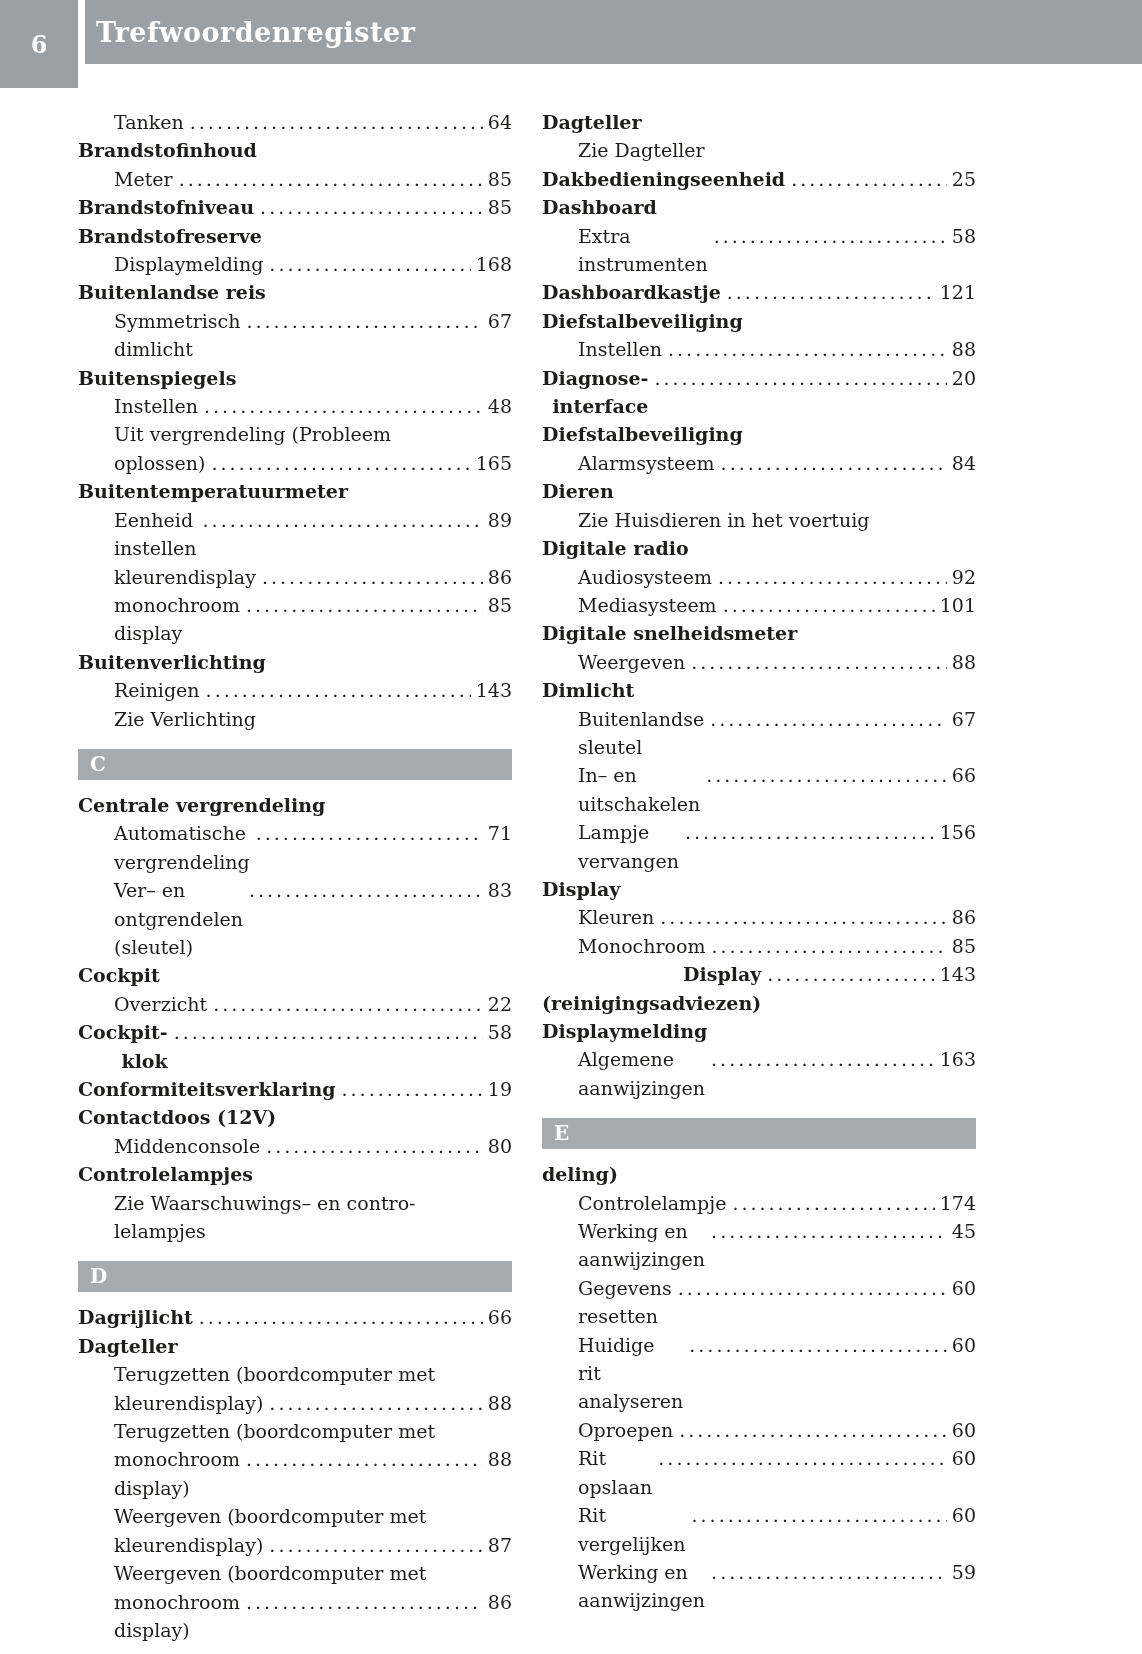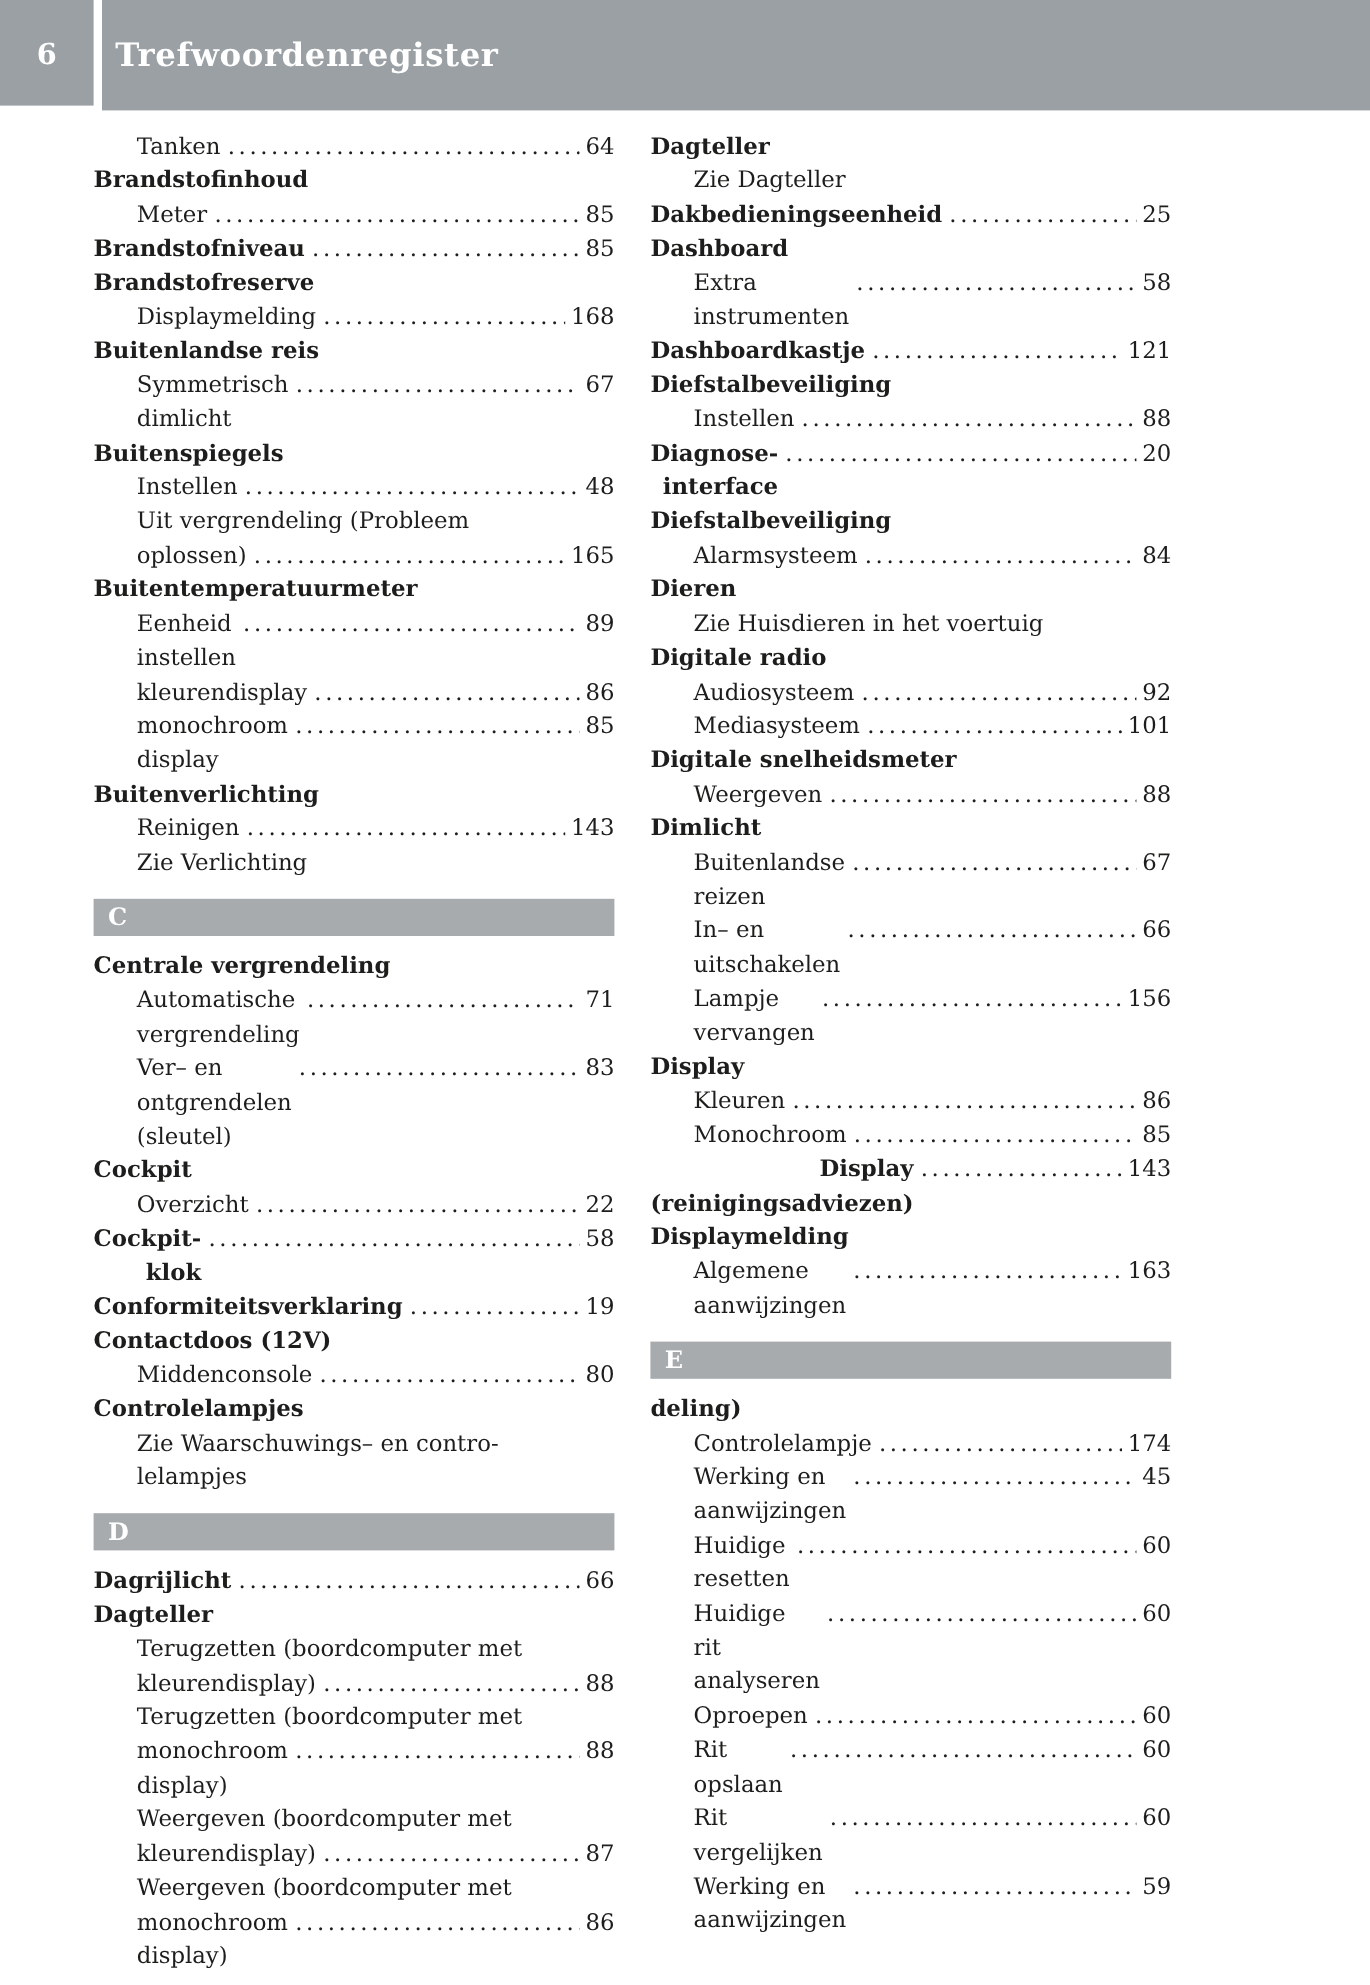--- a/index.html
+++ b/index.html
@@ -17,21 +17,21 @@
     position: relative;
   }
   .header { position: absolute; top: 0; left: 0; width: 1142px; height: 88px; }
   .num-block {
     position: absolute; left: 0; top: 0; width: 78px; height: 88px;
     background: var(--header-bar); color: #ffffff;
     font-weight: bold; font-size: 24px;
     display: flex; align-items: center; justify-content: center;
   }
   .title-block {
-    position: absolute; left: 85px; top: 0; width: 1057px; height: 92px;
+    position: absolute; left: 85px; top: 0; width: 1057px; height: 64px;
     background: var(--header-bar); color: #ffffff;
     font-weight: bold; font-size: 27px;
     display: flex; align-items: center; padding-left: 11px;
     letter-spacing: 0.5px;
   }
   .content {
     position: absolute; top: 108px; left: 78px;
     width: 898px; display: flex; gap: 30px;
   }
   .col { width: 434px; }
@@ -307,21 +307,21 @@
       </div>
       <div class="row indent">
         <span class="text">Weergeven</span>
         <span class="dots">....................................................................................................</span>
         <span class="pagenum">88</span>
       </div>
       <div class="row bold">
         <span class="text">Dimlicht</span>
       </div>
       <div class="row indent">
-        <span class="text">Buitenlandse reizen</span>
+        <span class="text">Buitenlandse sleutel</span>
         <span class="dots">....................................................................................................</span>
         <span class="pagenum">67</span>
       </div>
       <div class="row indent">
         <span class="text">In– en uitschakelen</span>
         <span class="dots">....................................................................................................</span>
         <span class="pagenum">66</span>
       </div>
       <div class="row indent">
         <span class="text">Lampje vervangen</span>
@@ -362,21 +362,21 @@
         <span class="text">Controlelampje</span>
         <span class="dots">....................................................................................................</span>
         <span class="pagenum">174</span>
       </div>
       <div class="row indent">
         <span class="text">Werking en aanwijzingen</span>
         <span class="dots">....................................................................................................</span>
         <span class="pagenum">45</span>
       </div>
       <div class="row indent">
-        <span class="text">Huidige resetten</span>
+        <span class="text">Gegevens resetten</span>
         <span class="dots">....................................................................................................</span>
         <span class="pagenum">60</span>
       </div>
       <div class="row indent">
         <span class="text">Huidige rit analyseren</span>
         <span class="dots">....................................................................................................</span>
         <span class="pagenum">60</span>
       </div>
       <div class="row indent">
         <span class="text">Oproepen</span>

